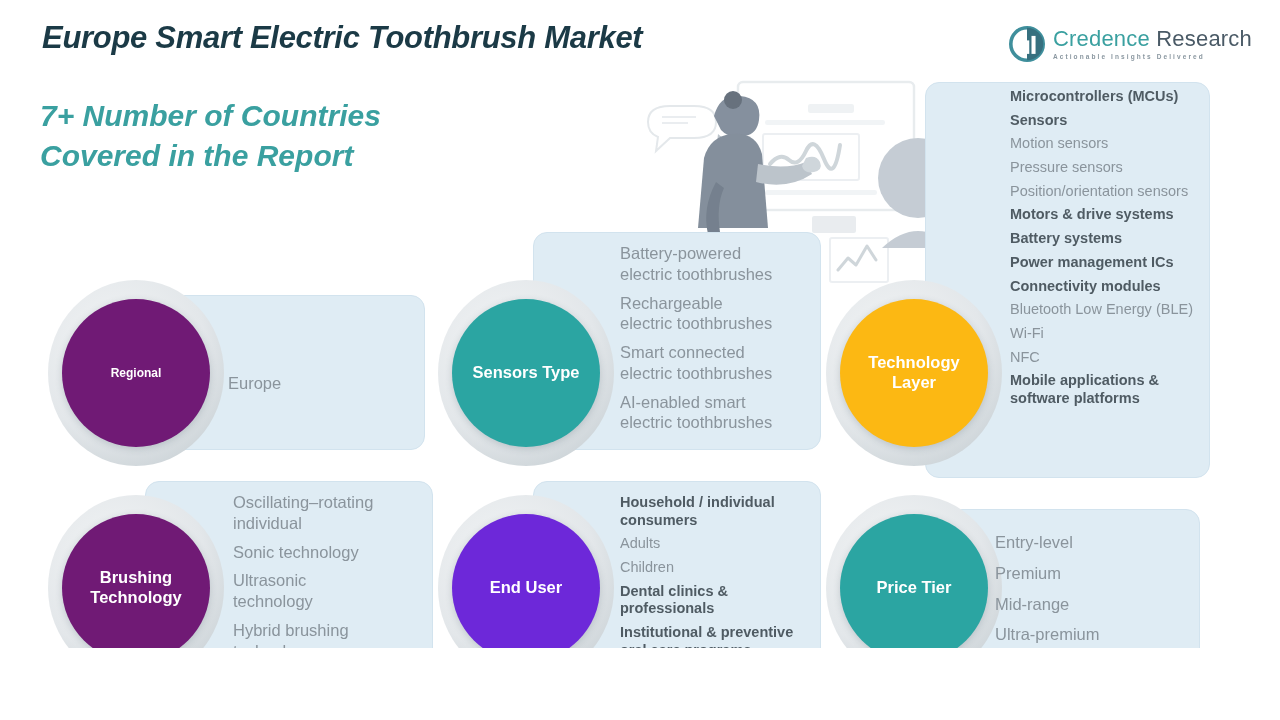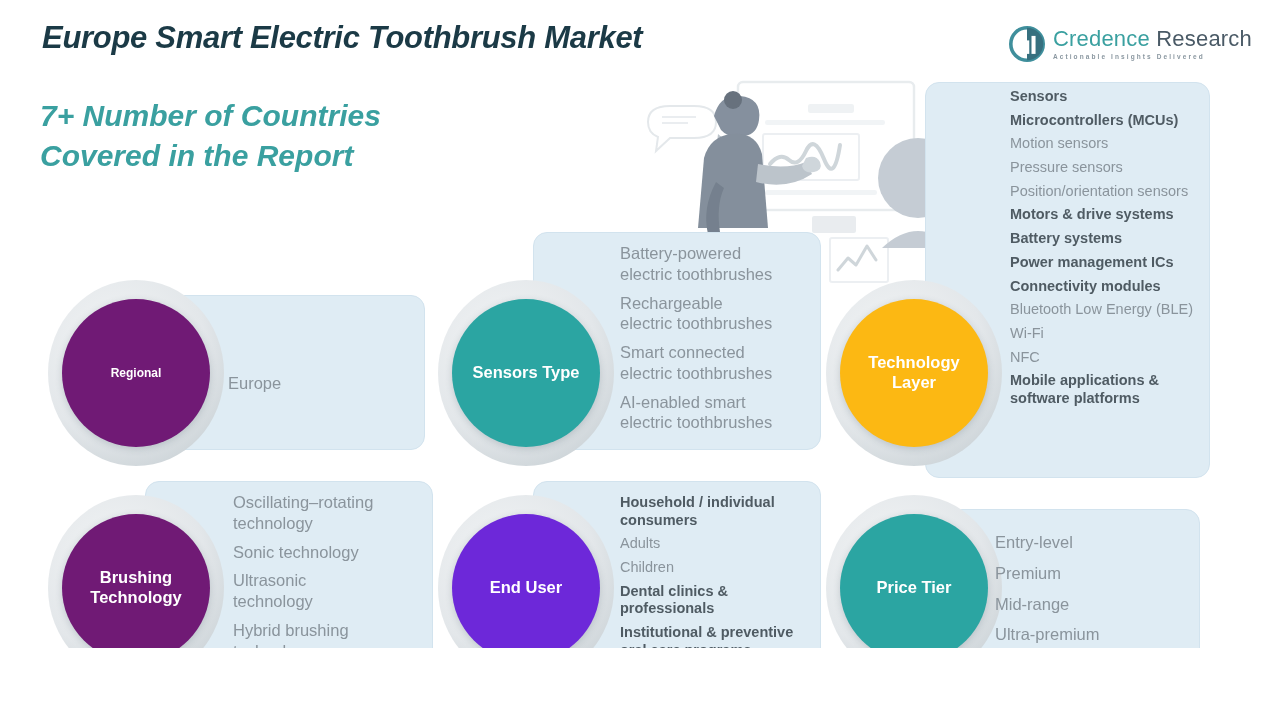--- a/index.html
+++ b/index.html
@@ -219,22 +219,22 @@
 electric toothbrushes</div>
     </div>
   </div>
 
   <div class="block">
     <div class="panel" style="left:925px; top:82px; width:285px; height:396px;"></div>
     <div class="disc-shadow" style="left:826px; top:280px; width:176px; height:186px;"></div>
     <div class="disc" style="left:840px; top:299px; width:148px; height:148px; background:#fcb813; font-size:16.5px;">Technology
 Layer</div>
     <div class="itemlist tight" style="left:1010px; top:88px; width:232px;">
+      <div class="it b">Microcontrollers (MCUs)</div>
       <div class="it b">Sensors</div>
-      <div class="it b">Microcontrollers (MCUs)</div>
       <div class="it">Motion sensors</div>
       <div class="it">Pressure sensors</div>
       <div class="it">Position/orientation sensors</div>
       <div class="it b">Motors &amp; drive systems</div>
       <div class="it b">Battery systems</div>
       <div class="it b">Power management ICs</div>
       <div class="it b">Connectivity modules</div>
       <div class="it">Bluetooth Low Energy (BLE)</div>
       <div class="it">Wi-Fi</div>
       <div class="it">NFC</div>
@@ -243,21 +243,21 @@
     </div>
   </div>
 
   <div class="block">
     <div class="panel" style="left:145px; top:481px; width:288px; height:215px;"></div>
     <div class="disc-shadow" style="left:48px; top:495px; width:176px; height:186px;"></div>
     <div class="disc" style="left:62px; top:514px; width:148px; height:148px; background:#701a75; font-size:16.5px;">Brushing
 Technology</div>
     <div class="itemlist" style="left:233px; top:492px; width:200px;">
       <div class="it">Oscillating–rotating
-technology</div>
+individual</div>
       <div class="it">Sonic technology</div>
       <div class="it">Ultrasonic
 technology</div>
       <div class="it">Hybrid brushing
 technology</div>
     </div>
   </div>
 
   <div class="block">
     <div class="panel" style="left:533px; top:481px; width:288px; height:215px;"></div>

